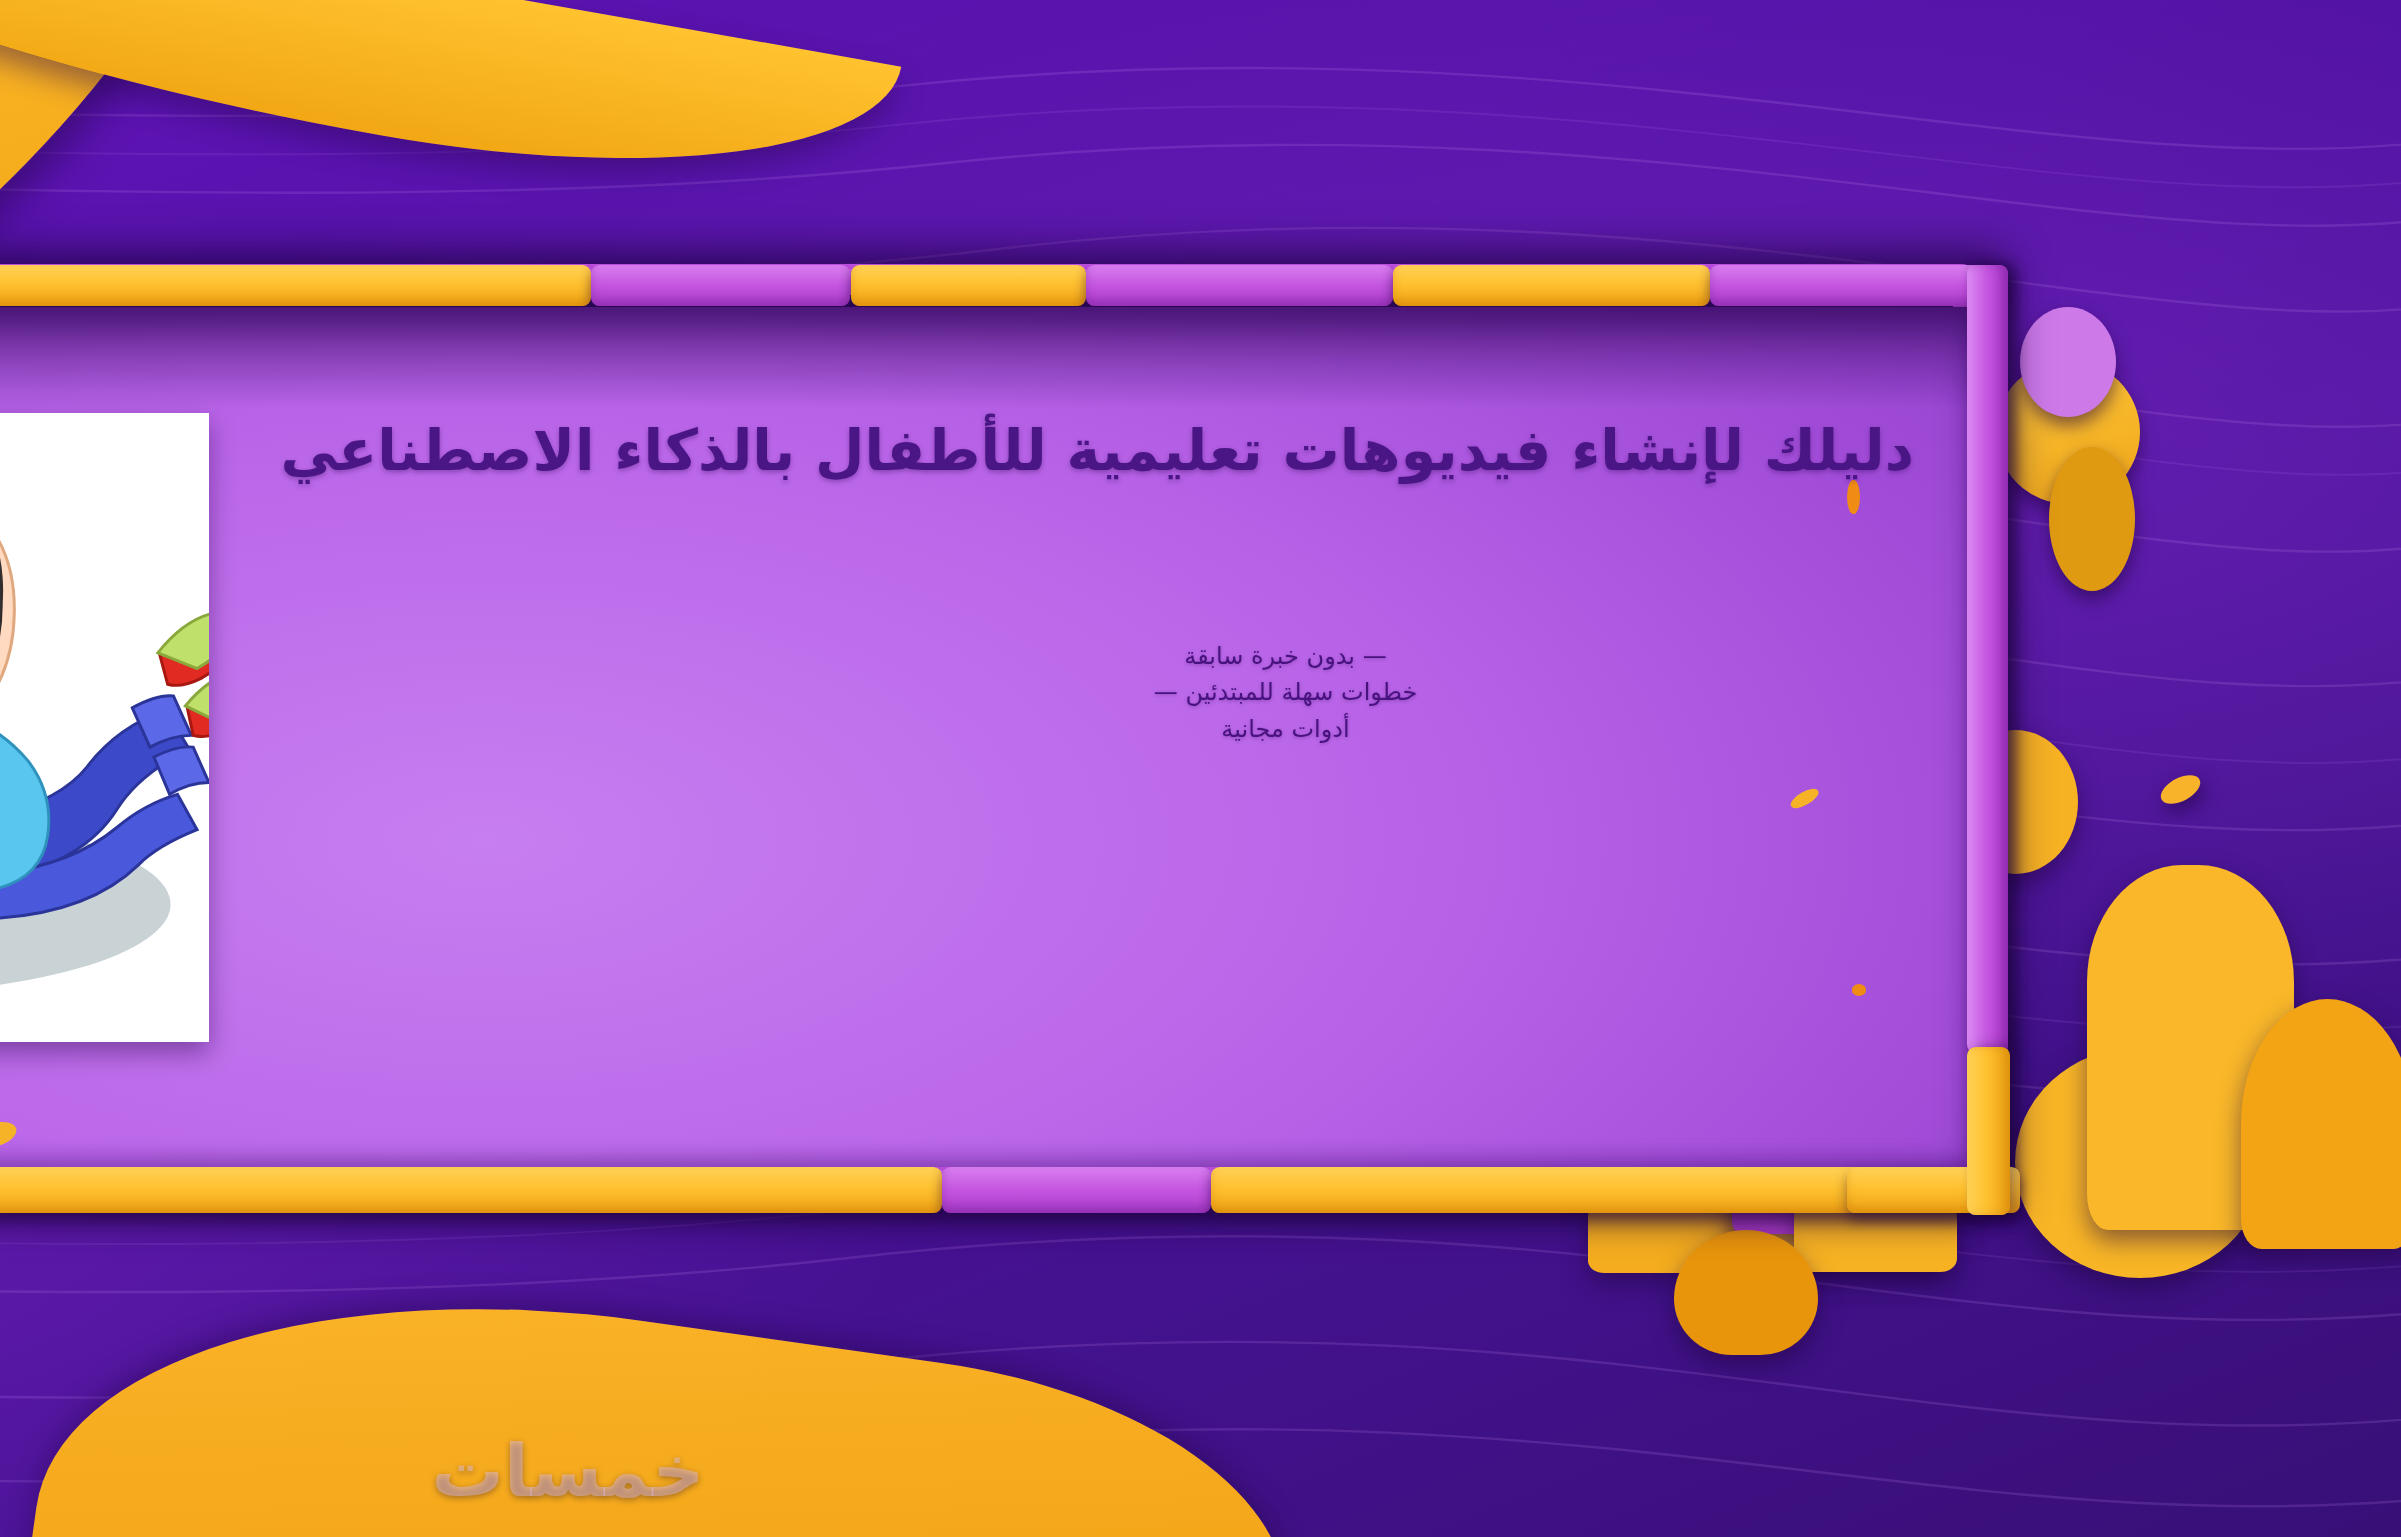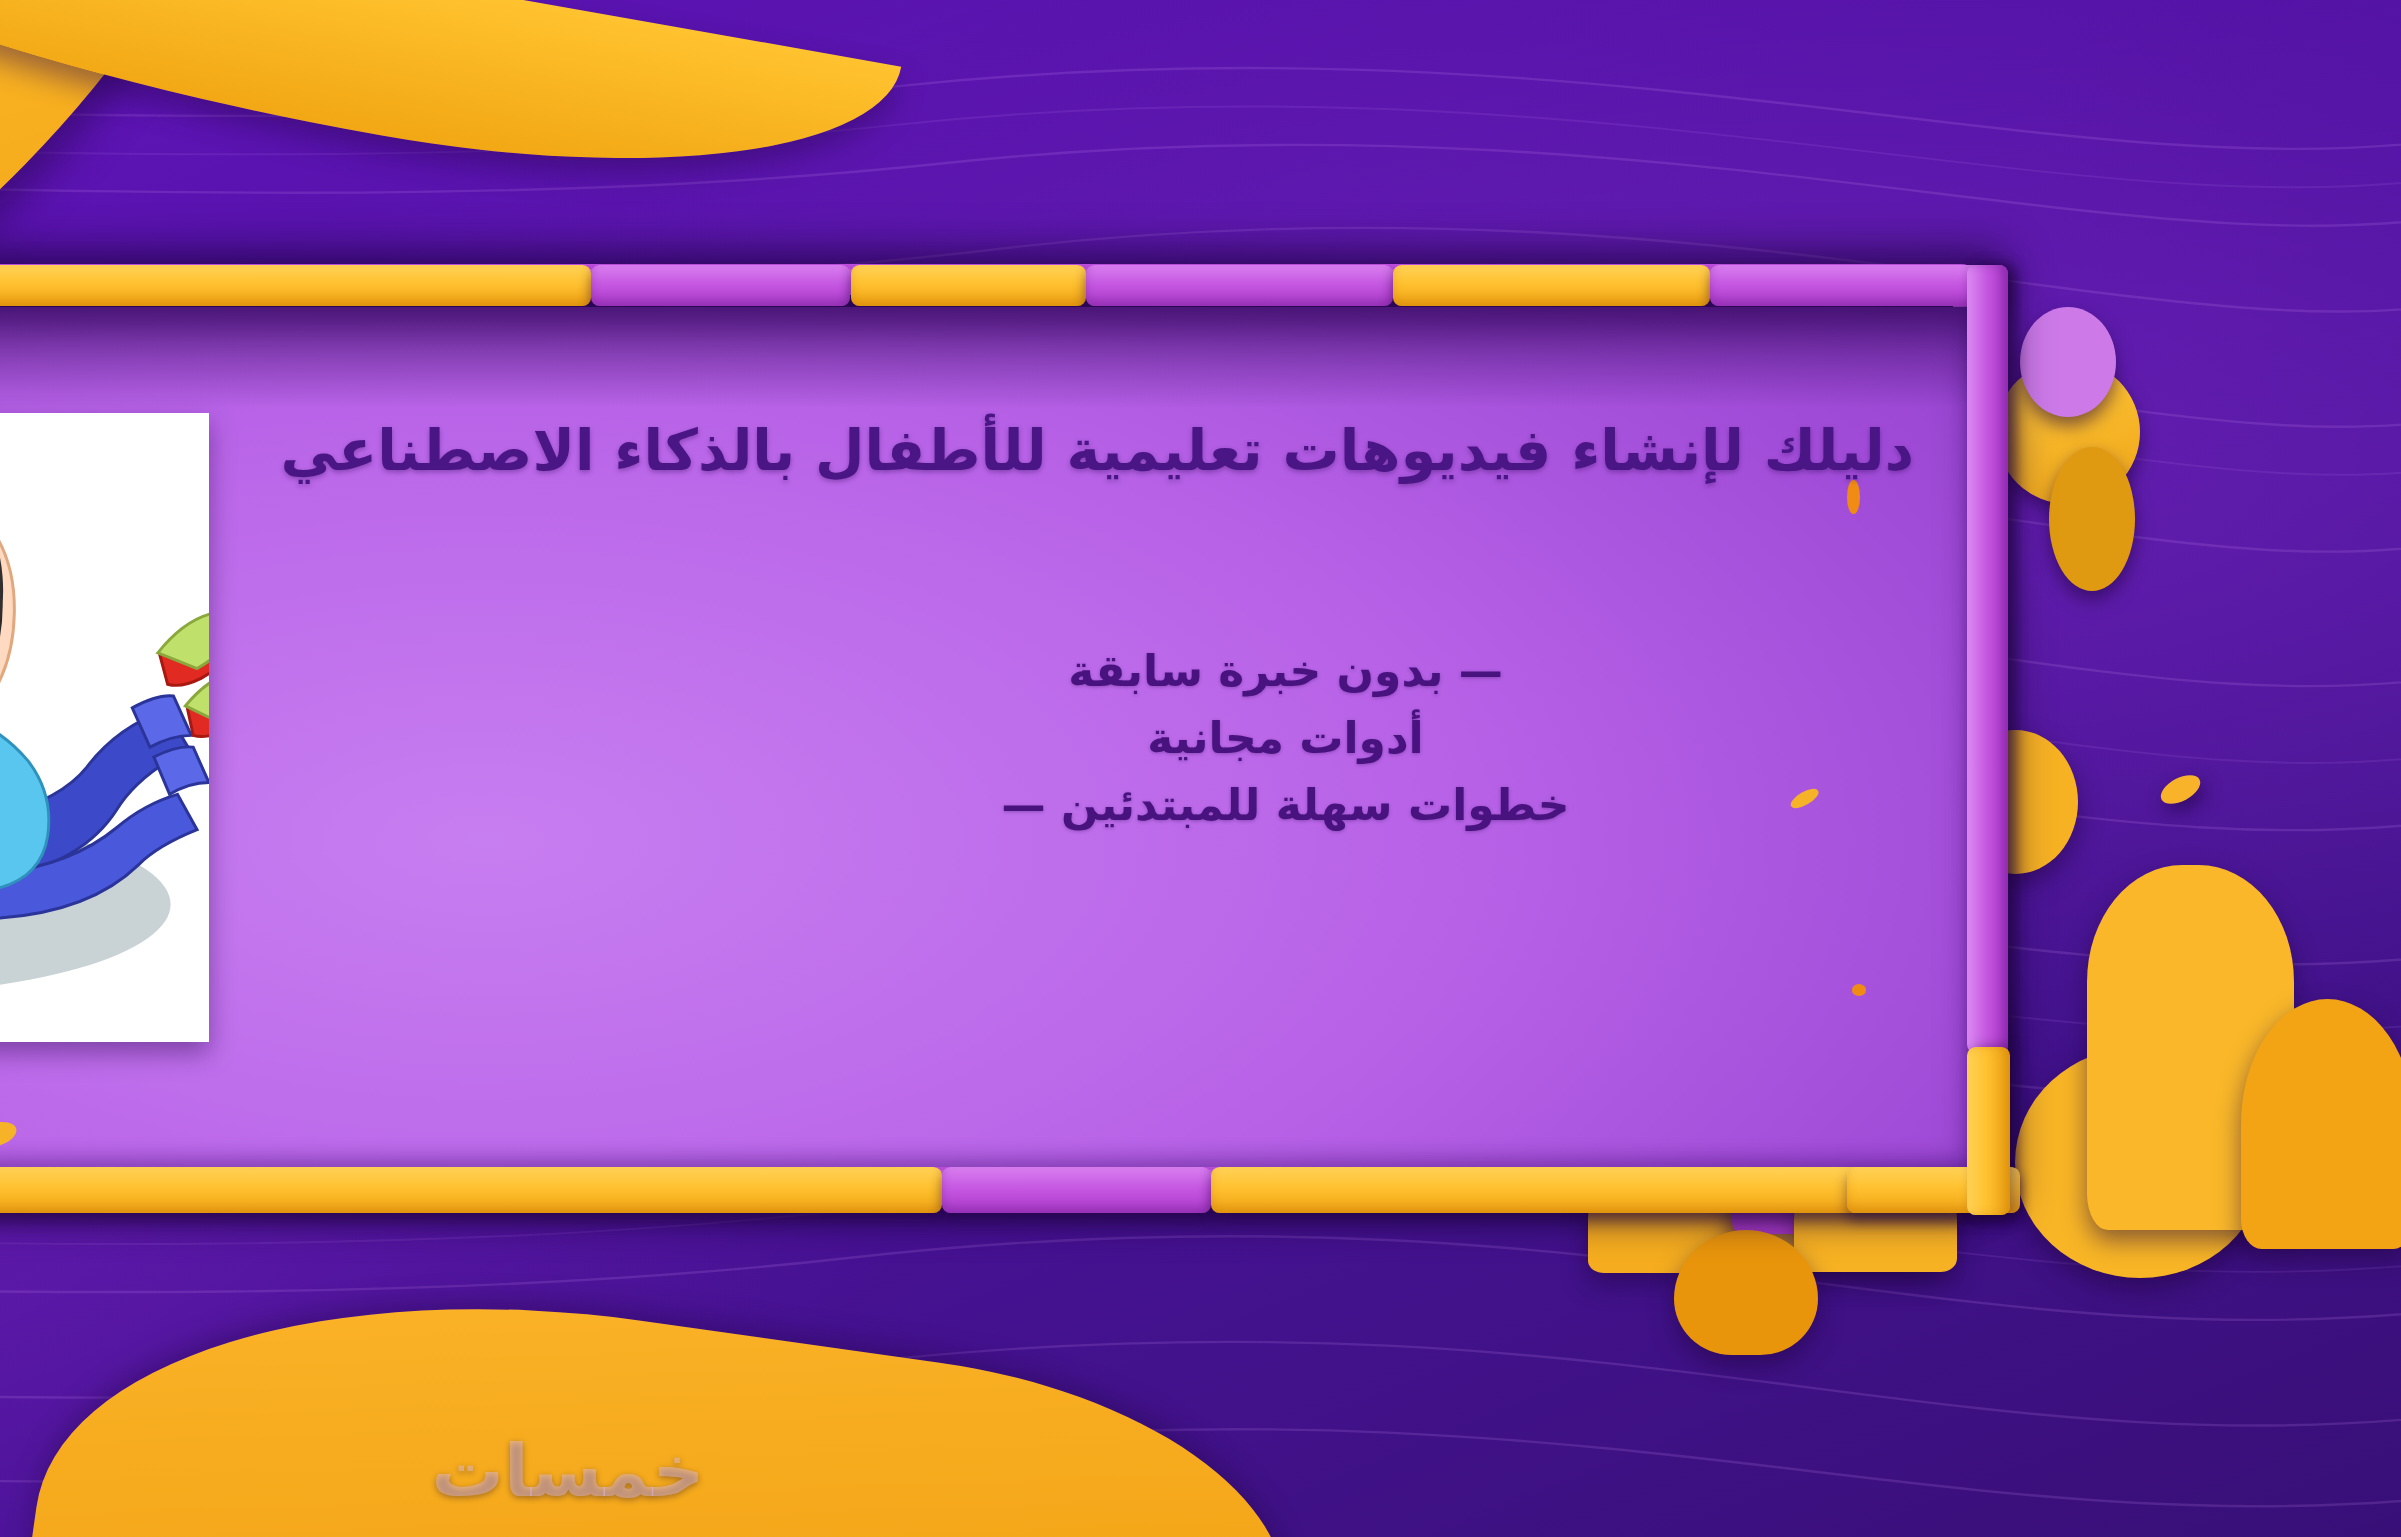--- a/index.html
+++ b/index.html
@@ -99,21 +99,21 @@
     text-shadow:0 1.9px 4.8px rgba(40,6,80,.35);
     direction:rtl;
   }
 
   
   .bullets{
     position:absolute;right:86px;top:331px;width:1201px;
     text-align:center;direction:rtl;
   }
   .bullet{
-    font-size:44px;line-height:1.52;font-weight:700;color:#48127f;
+    font-size:24px;line-height:1.52;font-weight:400;color:#48127f;
     text-shadow:0 1.4px 3.8px rgba(40,6,80,.3);
     white-space:nowrap;
   }
 
   
   .illus{
     position:absolute;left:106px;top:106px;width:696px;height:629px;
     background:#ffffff;
     box-shadow:0 10.6px 24px rgba(35,5,70,.42);
   }
@@ -208,22 +208,22 @@
 
     <div class="blob" style="left:2440px;top:173px;width:12.5px;height:34px;background:#f08c14;box-shadow:none;"></div>
     <div class="blob" style="left:2382px;top:485px;width:31px;height:12.5px;background:#f6b327;transform:rotate(-30deg);box-shadow:none;"></div>
     <div class="blob" style="left:2445px;top:677px;width:14.4px;height:11.5px;background:#f08c14;box-shadow:none;"></div>
     <div class="blob" style="left:567px;top:816px;width:43px;height:23px;background:#f6b327;transform:rotate(-16deg);box-shadow:none;"></div>
 
     <h1 class="title">دليلك لإنشاء فيديوهات تعليمية للأطفال بالذكاء الاصطناعي</h1>
 
     <div class="bullets">
       <div class="bullet">— بدون خبرة سابقة</div>
+      <div class="bullet">خطوات سهلة للمبتدئين —</div>
       <div class="bullet">أدوات مجانية</div>
-      <div class="bullet">خطوات سهلة للمبتدئين —</div>
     </div>
 
     <div class="illus">
       <svg viewBox="0 0 700 640" xmlns="http://www.w3.org/2000/svg">
         <rect width="700" height="640" fill="#ffffff"></rect>
 
         <ellipse cx="345" cy="500" rx="320" ry="92" fill="#c9d3d6"></ellipse>
 
         <path d="M55 498 L225 452 L330 520 L160 570 Z" fill="#f4f2ea" stroke="#ded9cc" stroke-width="2"></path>
 

